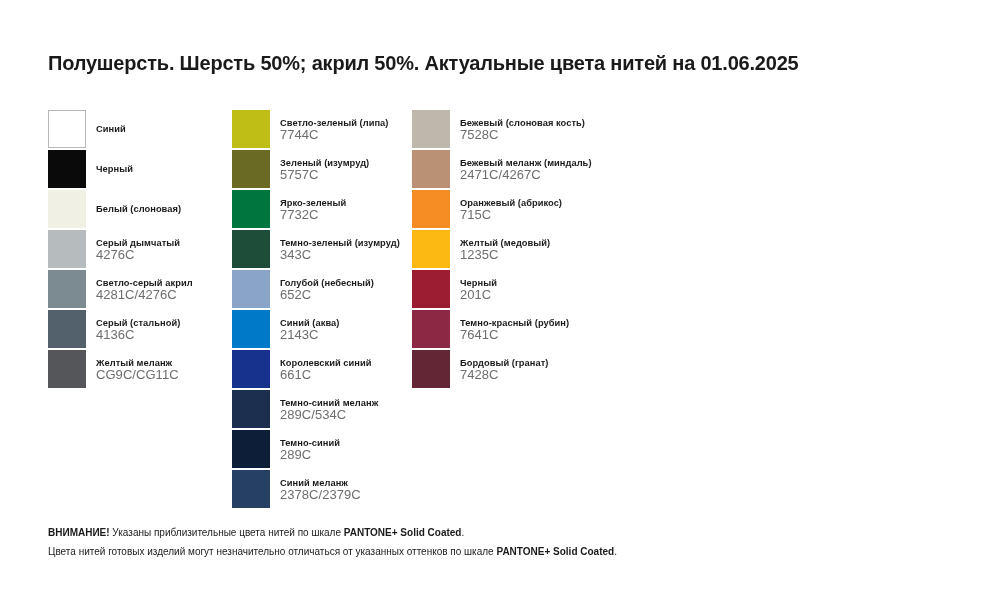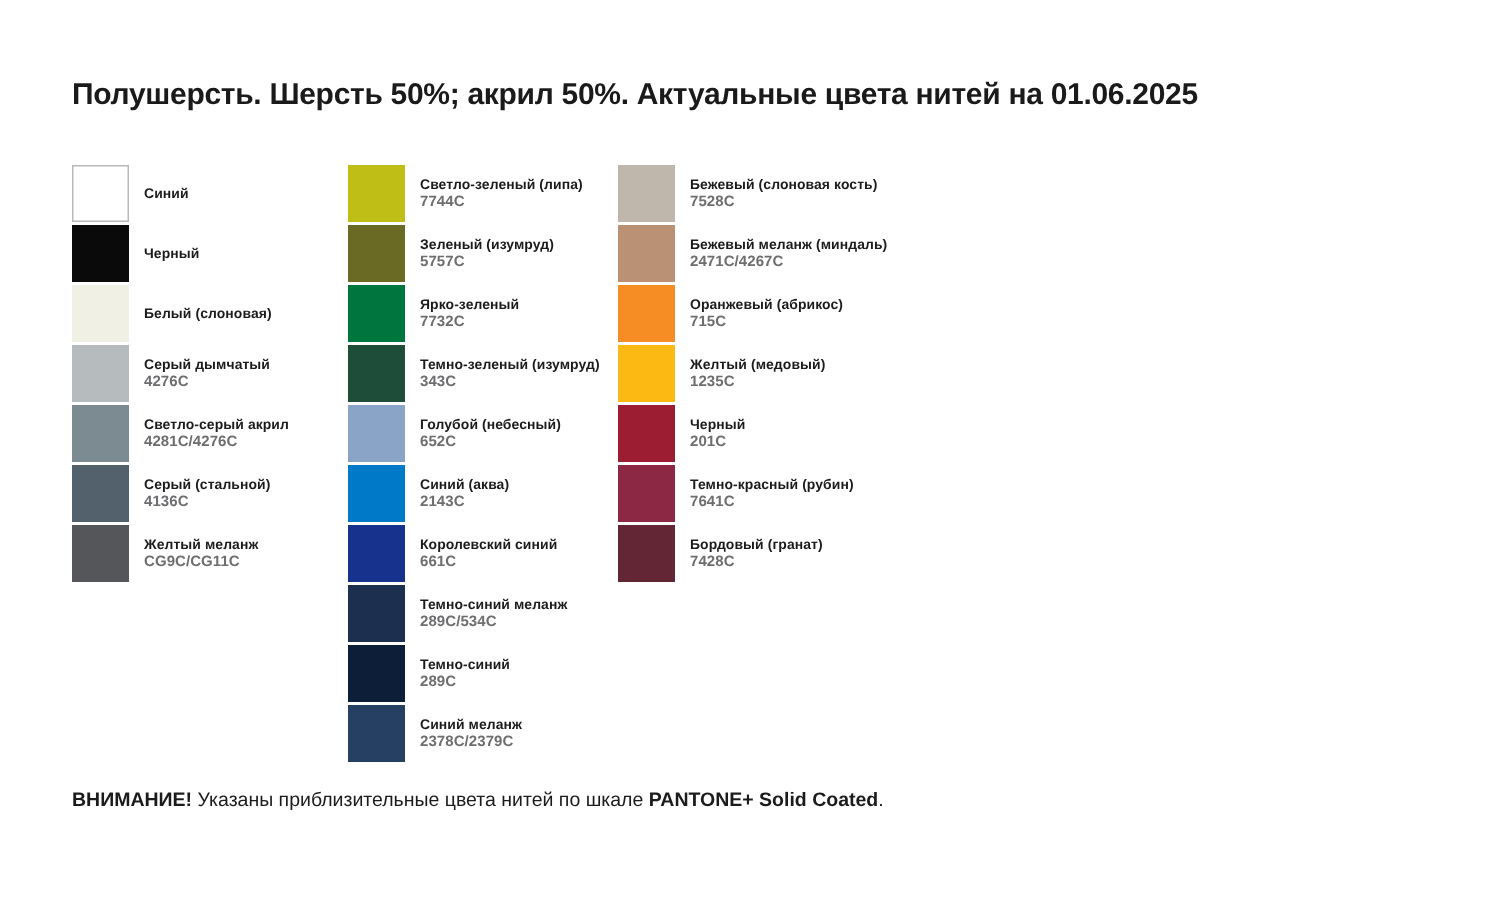--- a/index.html
+++ b/index.html
@@ -71,36 +71,36 @@
   }
 
   .name {
     font-size: 9.3px;
     font-weight: bold;
     line-height: 12px;
     color: #1b1b1b;
     letter-spacing: 0.05px;
   }
   .code {
-    font-size: 10px;
-    font-weight: bold;
+    font-size: 13px;
+    font-weight: normal;
     line-height: 12px;
     color: #6e6e70;
     letter-spacing: 0.05px;
   }
   .code:empty { display: none; }
 
   #footer {
     position: absolute;
     left: 48px;
     top: 524px;
     width: 900px;
   }
   .footer-line {
-    font-size: 13px;
+    font-size: 10px;
     line-height: 18.5px;
     color: #1b1b1b;
     white-space: nowrap;
   }
   .footer-line b { font-weight: bold; }
 </style>
 </head>
 <body>
 
 <div id="page-title">Полушерсть. Шерсть 50%; акрил 50%. Актуальные цвета нитей на 01.06.2025</div>
@@ -276,13 +276,16 @@
           <div class="code">7428C</div>
         </div>
       </div>
     </div>
 </div>
 
 <div id="footer">
   <div class="footer-line">
     <b>ВНИМАНИЕ!</b><span> Указаны приблизительные цвета нитей по шкале </span><b>PANTONE+ Solid Coated</b><span>.</span>
   </div>
+  <div class="footer-line">
+    <span>Цвета нитей готовых изделий могут незначительно отличаться от указанных оттенков по шкале </span><b>PANTONE+ Solid Coated</b><span>.</span>
+  </div>
 </div>
 
 </body></html>

